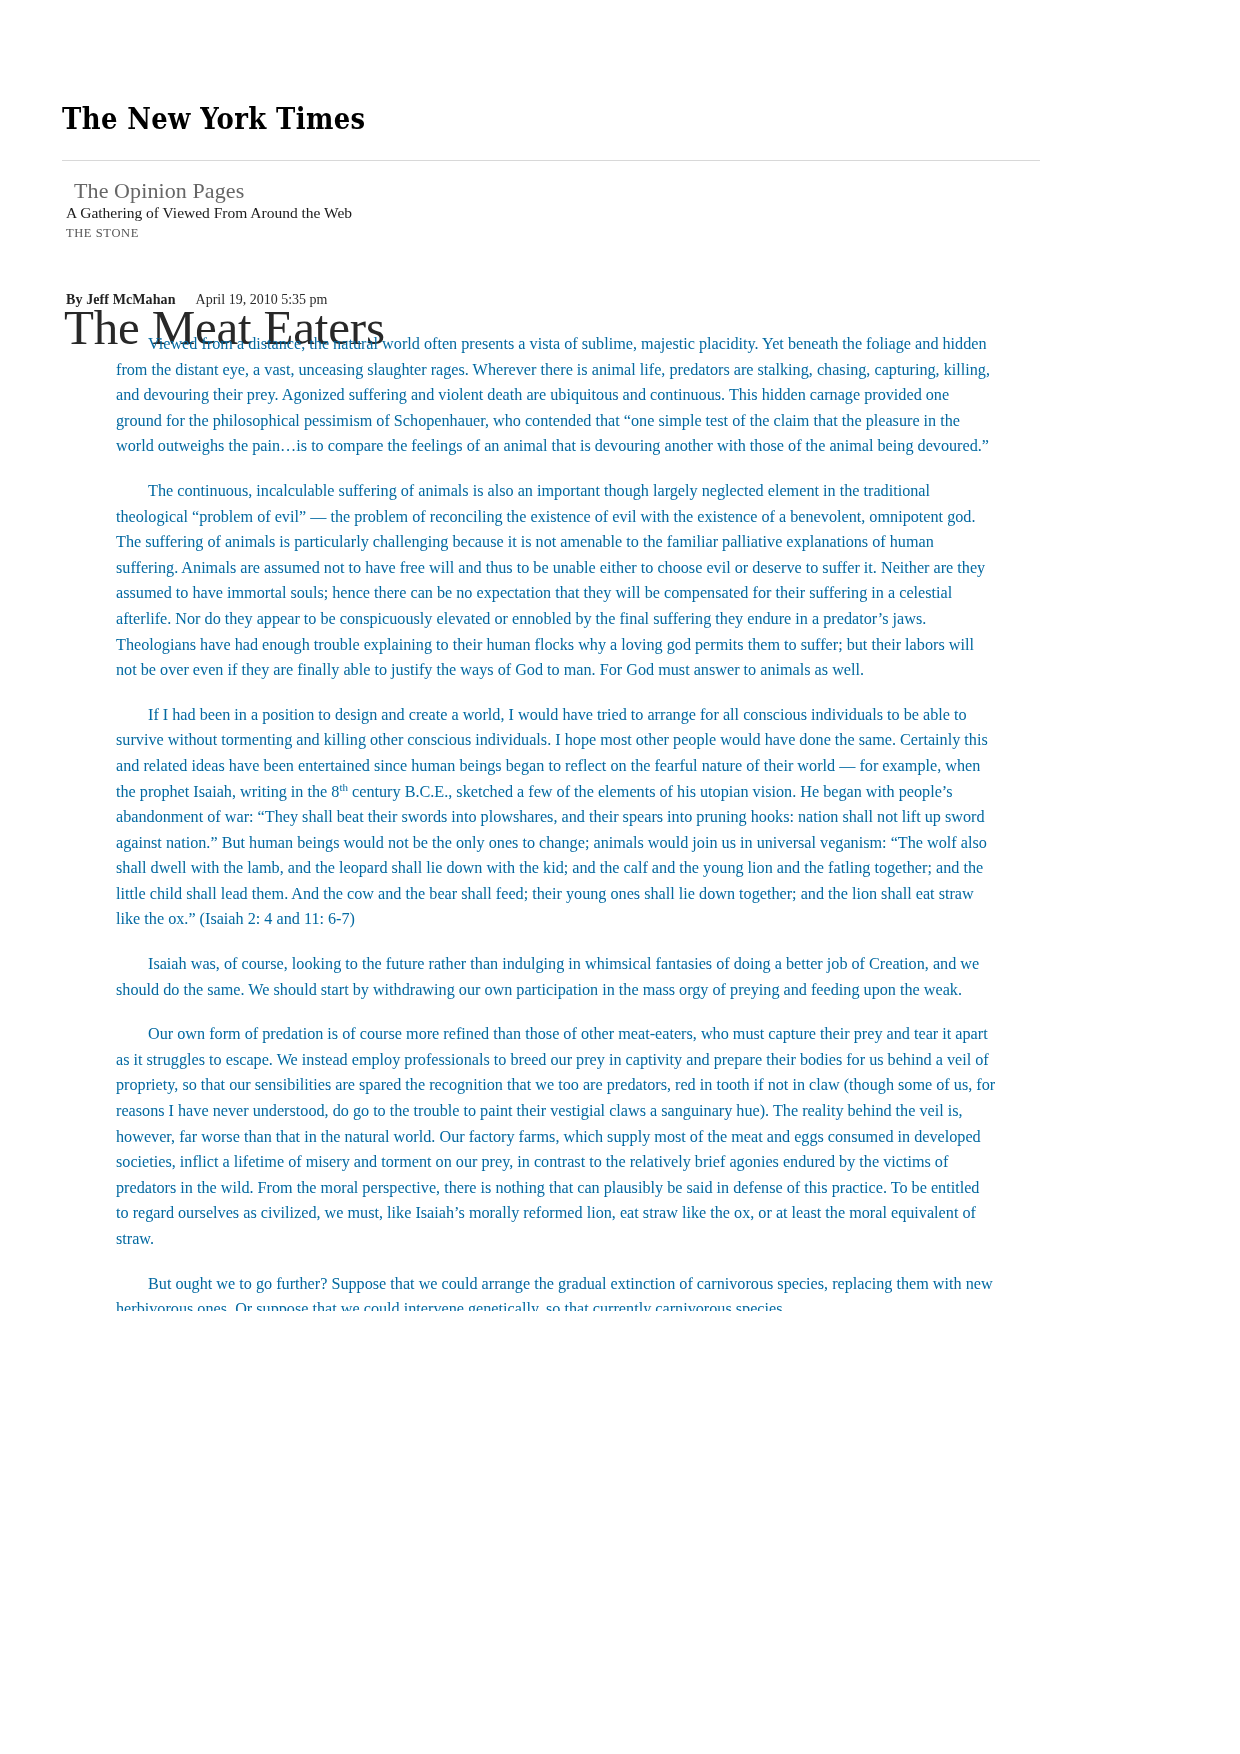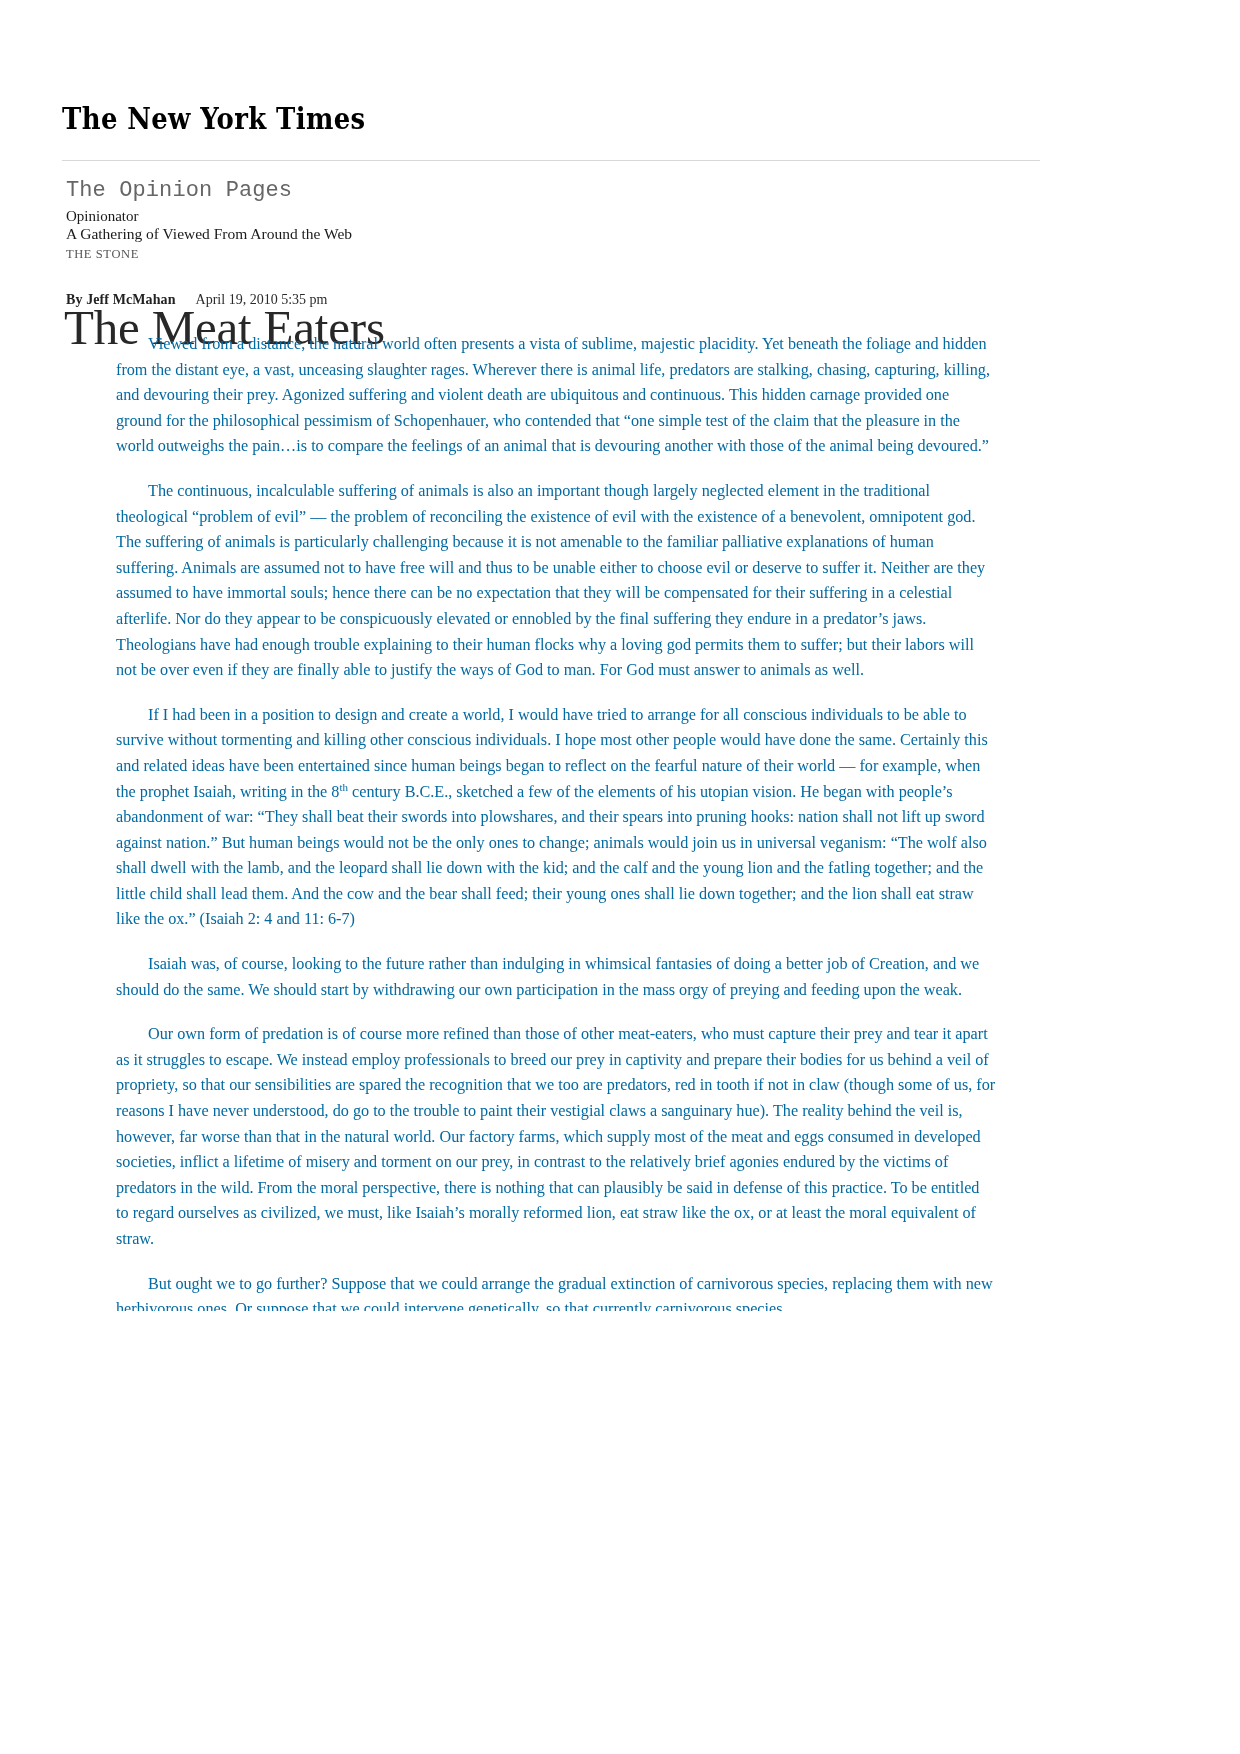--- a/index.html
+++ b/index.html
@@ -52,25 +52,26 @@
   }
 
   
   .kicker-block {
     position: absolute;
     left: 66px;
     top: 178px;
     width: 960px;
   }
   .opinion-pages {
-    font-family: Liberation Mono, monospace;
+    font-family: Liberation Serif, serif;
     font-size: 22px;
     color: #666666;
     line-height: 1.18;
     letter-spacing: 0.1px;
+    margin-left: 8px;
   }
   .blog-name {
     font-family: "Liberation Serif", "DejaVu Serif", serif;
     font-size: 15px;
     color: #1a1a1a;
     line-height: 1.22;
     margin-top: 3px;
   }
   .blog-tagline {
     font-family: "Liberation Serif", "DejaVu Serif", serif;
@@ -151,21 +152,20 @@
 <div class="page">
 
   <div class="masthead">
     <div class="nyt-logo">The New York Times</div>
   </div>
 
   <div class="rule"></div>
 
   <div class="kicker-block">
     <div class="opinion-pages">The Opinion Pages</div>
-    <div class="blog-name">Opinionator</div>
     <div class="blog-tagline">A Gathering of Viewed From Around the Web</div>
     <div class="column-label">THE STONE</div>
   </div>
 
   <h1 class="headline">The Meat Eaters</h1>
 
   <div class="byline">
     <span class="author">By Jeff McMahan</span><span class="timestamp">April 19, 2010 5:35 pm</span>
   </div>
 

